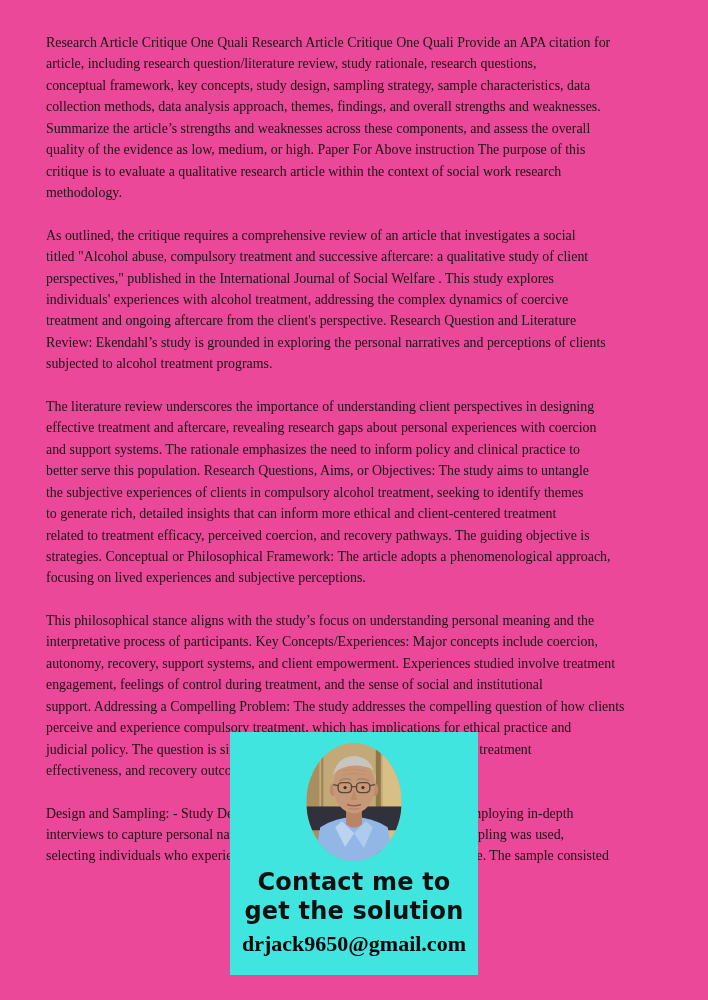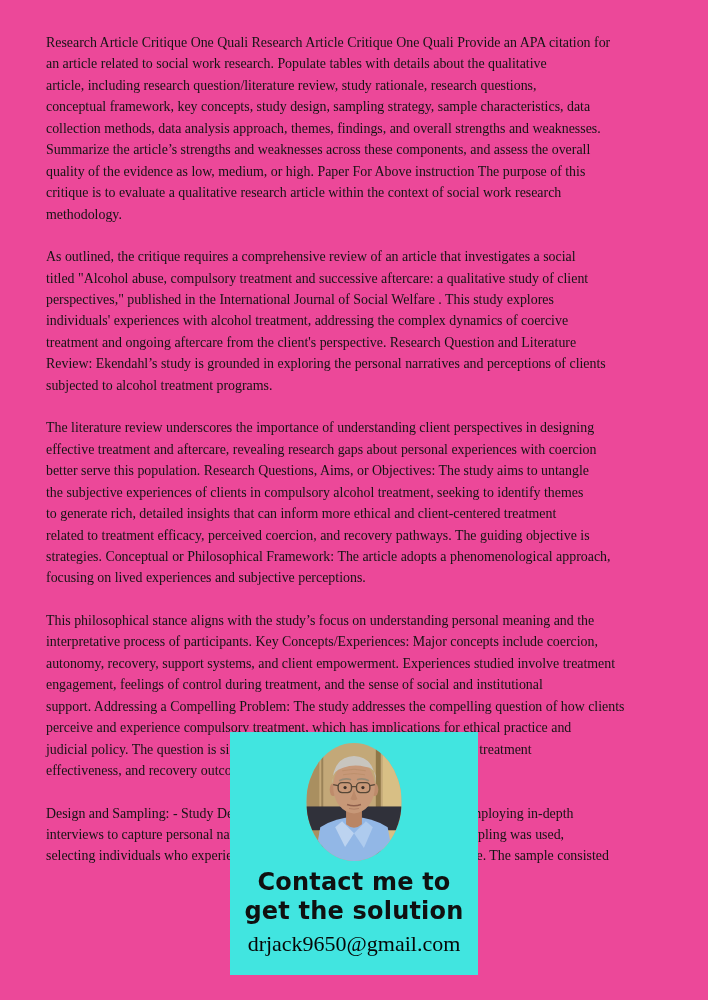--- a/index.html
+++ b/index.html
@@ -39,37 +39,36 @@
     font-family: "DejaVu Sans", sans-serif;
     font-weight: 700;
     font-size: 24px;
     line-height: 29px;
     color: #101010;
     letter-spacing: 0.2px;
   }
   .ov-h.first { margin-top: 7px; }
   .ov-email {
     font-family: "Liberation Serif", serif;
-    font-weight: 400;
+    font-weight: 700;
     font-size: 22px;
     line-height: 27px;
     margin-top: 4px;
     color: #060606;
   }
 </style>
 </head>
 <body>
 
 <div class="page">
 
   <div class="doc">
 
     <div class="para">
       <div class="ln">Research Article Critique One Quali Research Article Critique One Quali Provide an APA citation for</div>
-      <div class="ln">an article related to social work research. Populate tables with details about the qualitative</div>
       <div class="ln">article, including research question/literature review, study rationale, research questions,</div>
       <div class="ln">conceptual framework, key concepts, study design, sampling strategy, sample characteristics, data</div>
       <div class="ln">collection methods, data analysis approach, themes, findings, and overall strengths and weaknesses.</div>
       <div class="ln">Summarize the article’s strengths and weaknesses across these components, and assess the overall</div>
       <div class="ln">quality of the evidence as low, medium, or high. Paper For Above instruction The purpose of this</div>
       <div class="ln">critique is to evaluate a qualitative research article within the context of social work research</div>
       <div class="ln">methodology.</div>
     </div>
 
     <div class="para">
@@ -78,20 +77,21 @@
       <div class="ln">perspectives," published in the International Journal of Social Welfare . This study explores</div>
       <div class="ln">individuals' experiences with alcohol treatment, addressing the complex dynamics of coercive</div>
       <div class="ln">treatment and ongoing aftercare from the client's perspective. Research Question and Literature</div>
       <div class="ln">Review: Ekendahl’s study is grounded in exploring the personal narratives and perceptions of clients</div>
       <div class="ln">subjected to alcohol treatment programs.</div>
     </div>
 
     <div class="para">
       <div class="ln">The literature review underscores the importance of understanding client perspectives in designing</div>
       <div class="ln">effective treatment and aftercare, revealing research gaps about personal experiences with coercion</div>
+      <div class="ln">and support systems. The rationale emphasizes the need to inform policy and clinical practice to</div>
       <div class="ln">better serve this population. Research Questions, Aims, or Objectives: The study aims to untangle</div>
       <div class="ln">the subjective experiences of clients in compulsory alcohol treatment, seeking to identify themes</div>
       <div class="ln">to generate rich, detailed insights that can inform more ethical and client-centered treatment</div>
       <div class="ln">related to treatment efficacy, perceived coercion, and recovery pathways. The guiding objective is</div>
       <div class="ln">strategies. Conceptual or Philosophical Framework: The article adopts a phenomenological approach,</div>
       <div class="ln">focusing on lived experiences and subjective perceptions.</div>
     </div>
 
     <div class="para">
       <div class="ln">This philosophical stance aligns with the study’s focus on understanding personal meaning and the</div>

